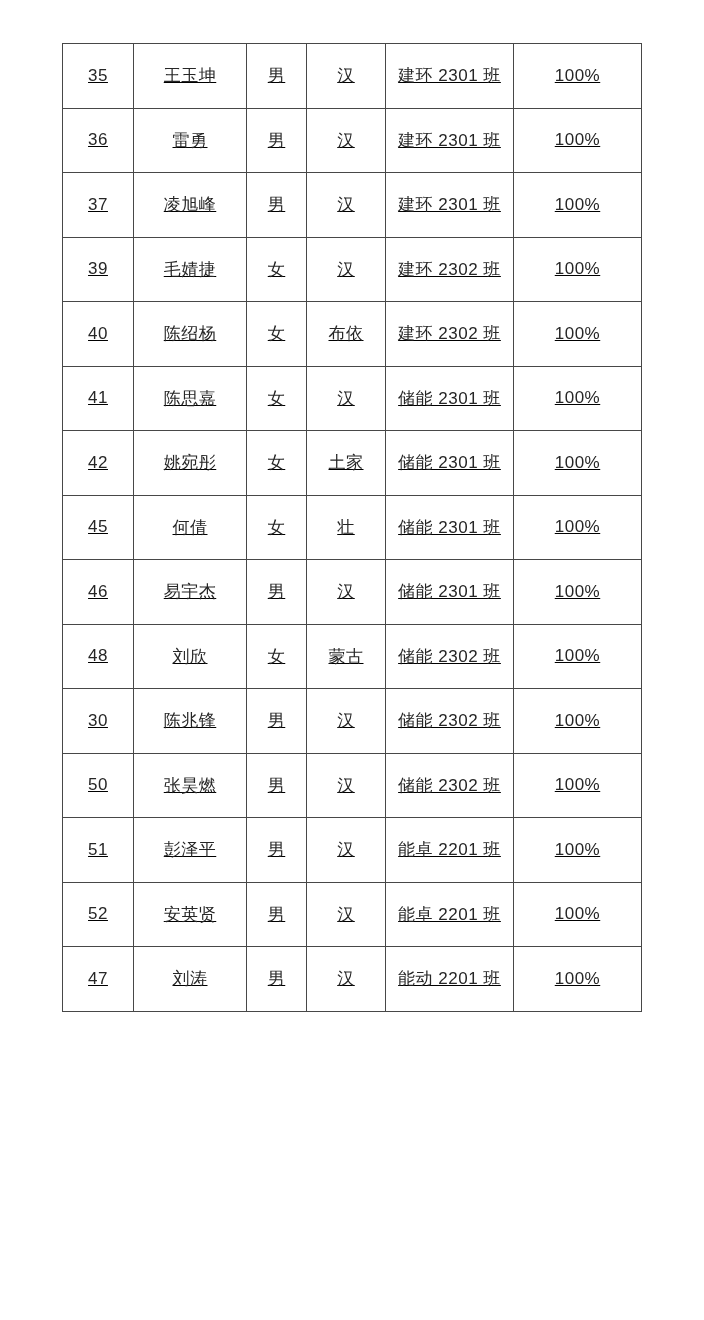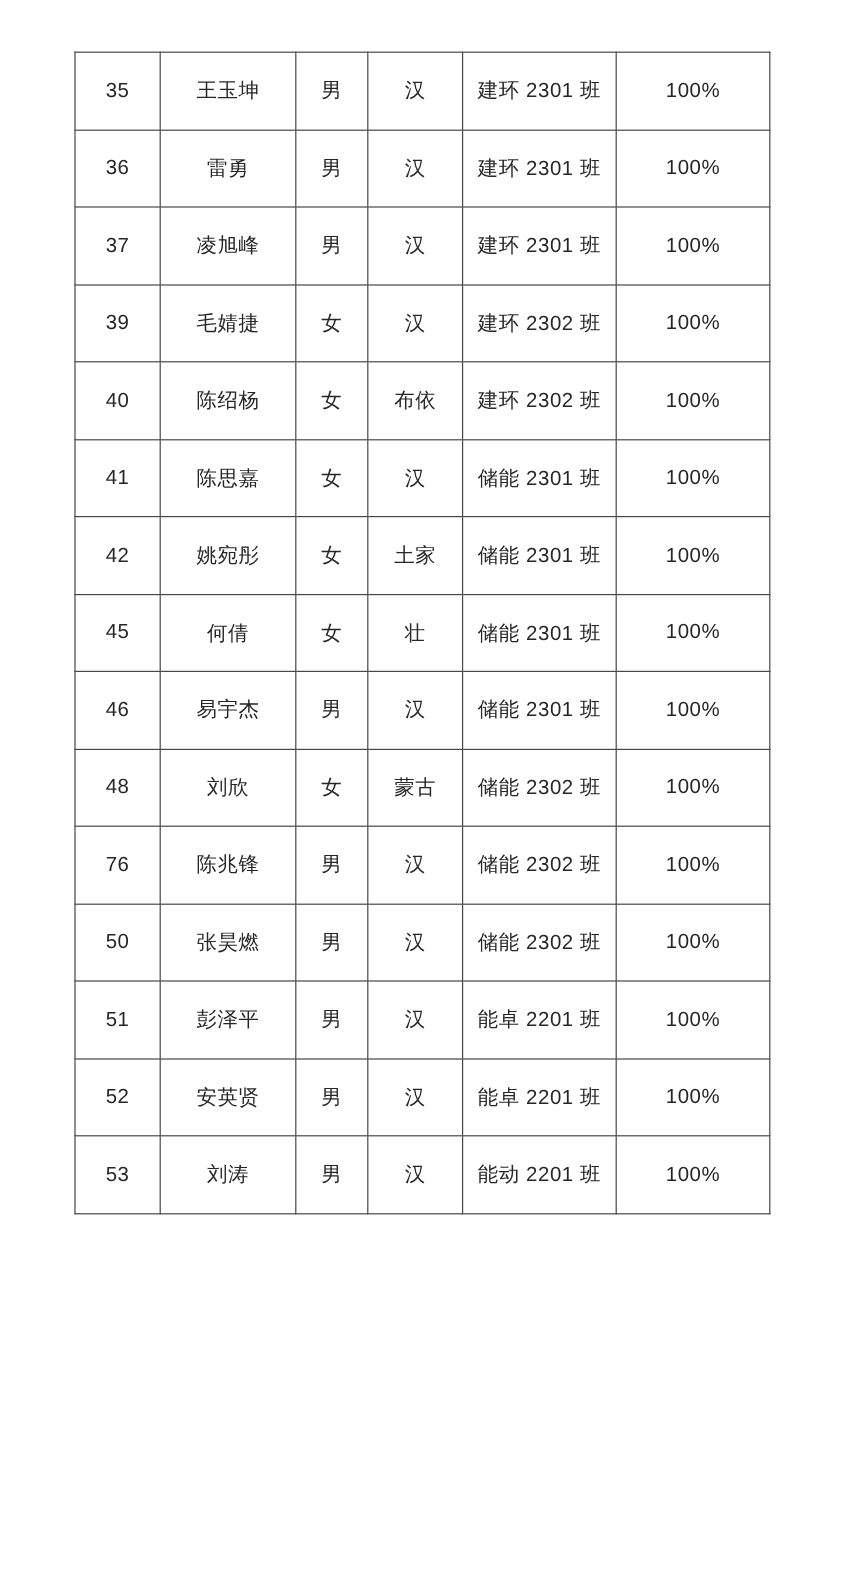--- a/index.html
+++ b/index.html
@@ -19,20 +19,21 @@
     background: #ffffff;
     overflow: hidden;
   }
   table.roster {
     position: absolute;
     left: 62px;
     top: 43px;
     width: 579px;
     border-collapse: collapse;
     table-layout: fixed;
+    text-decoration: underline;
   }
   table.roster td {
     border: 1px solid #474747;
     height: 63.5px;
     padding: 0;
     text-align: center;
     vertical-align: middle;
     font-size: 17px;
     color: #262626;
     letter-spacing: 0.5px;
@@ -134,21 +135,21 @@
   </tr>
         <tr>
     <td>48</td>
     <td>刘欣</td>
     <td>女</td>
     <td>蒙古</td>
     <td>储能 2302 班</td>
     <td>100%</td>
   </tr>
         <tr>
-    <td>76</td>
+    <td>30</td>
     <td>陈兆锋</td>
     <td>男</td>
     <td>汉</td>
     <td>储能 2302 班</td>
     <td>100%</td>
   </tr>
         <tr>
     <td>50</td>
     <td>张昊燃</td>
     <td>男</td>
@@ -166,21 +167,21 @@
   </tr>
         <tr>
     <td>52</td>
     <td>安英贤</td>
     <td>男</td>
     <td>汉</td>
     <td>能卓 2201 班</td>
     <td>100%</td>
   </tr>
         <tr>
-    <td>53</td>
+    <td>47</td>
     <td>刘涛</td>
     <td>男</td>
     <td>汉</td>
     <td>能动 2201 班</td>
     <td>100%</td>
   </tr>
       </tbody>
   </table>
 </div>
 

